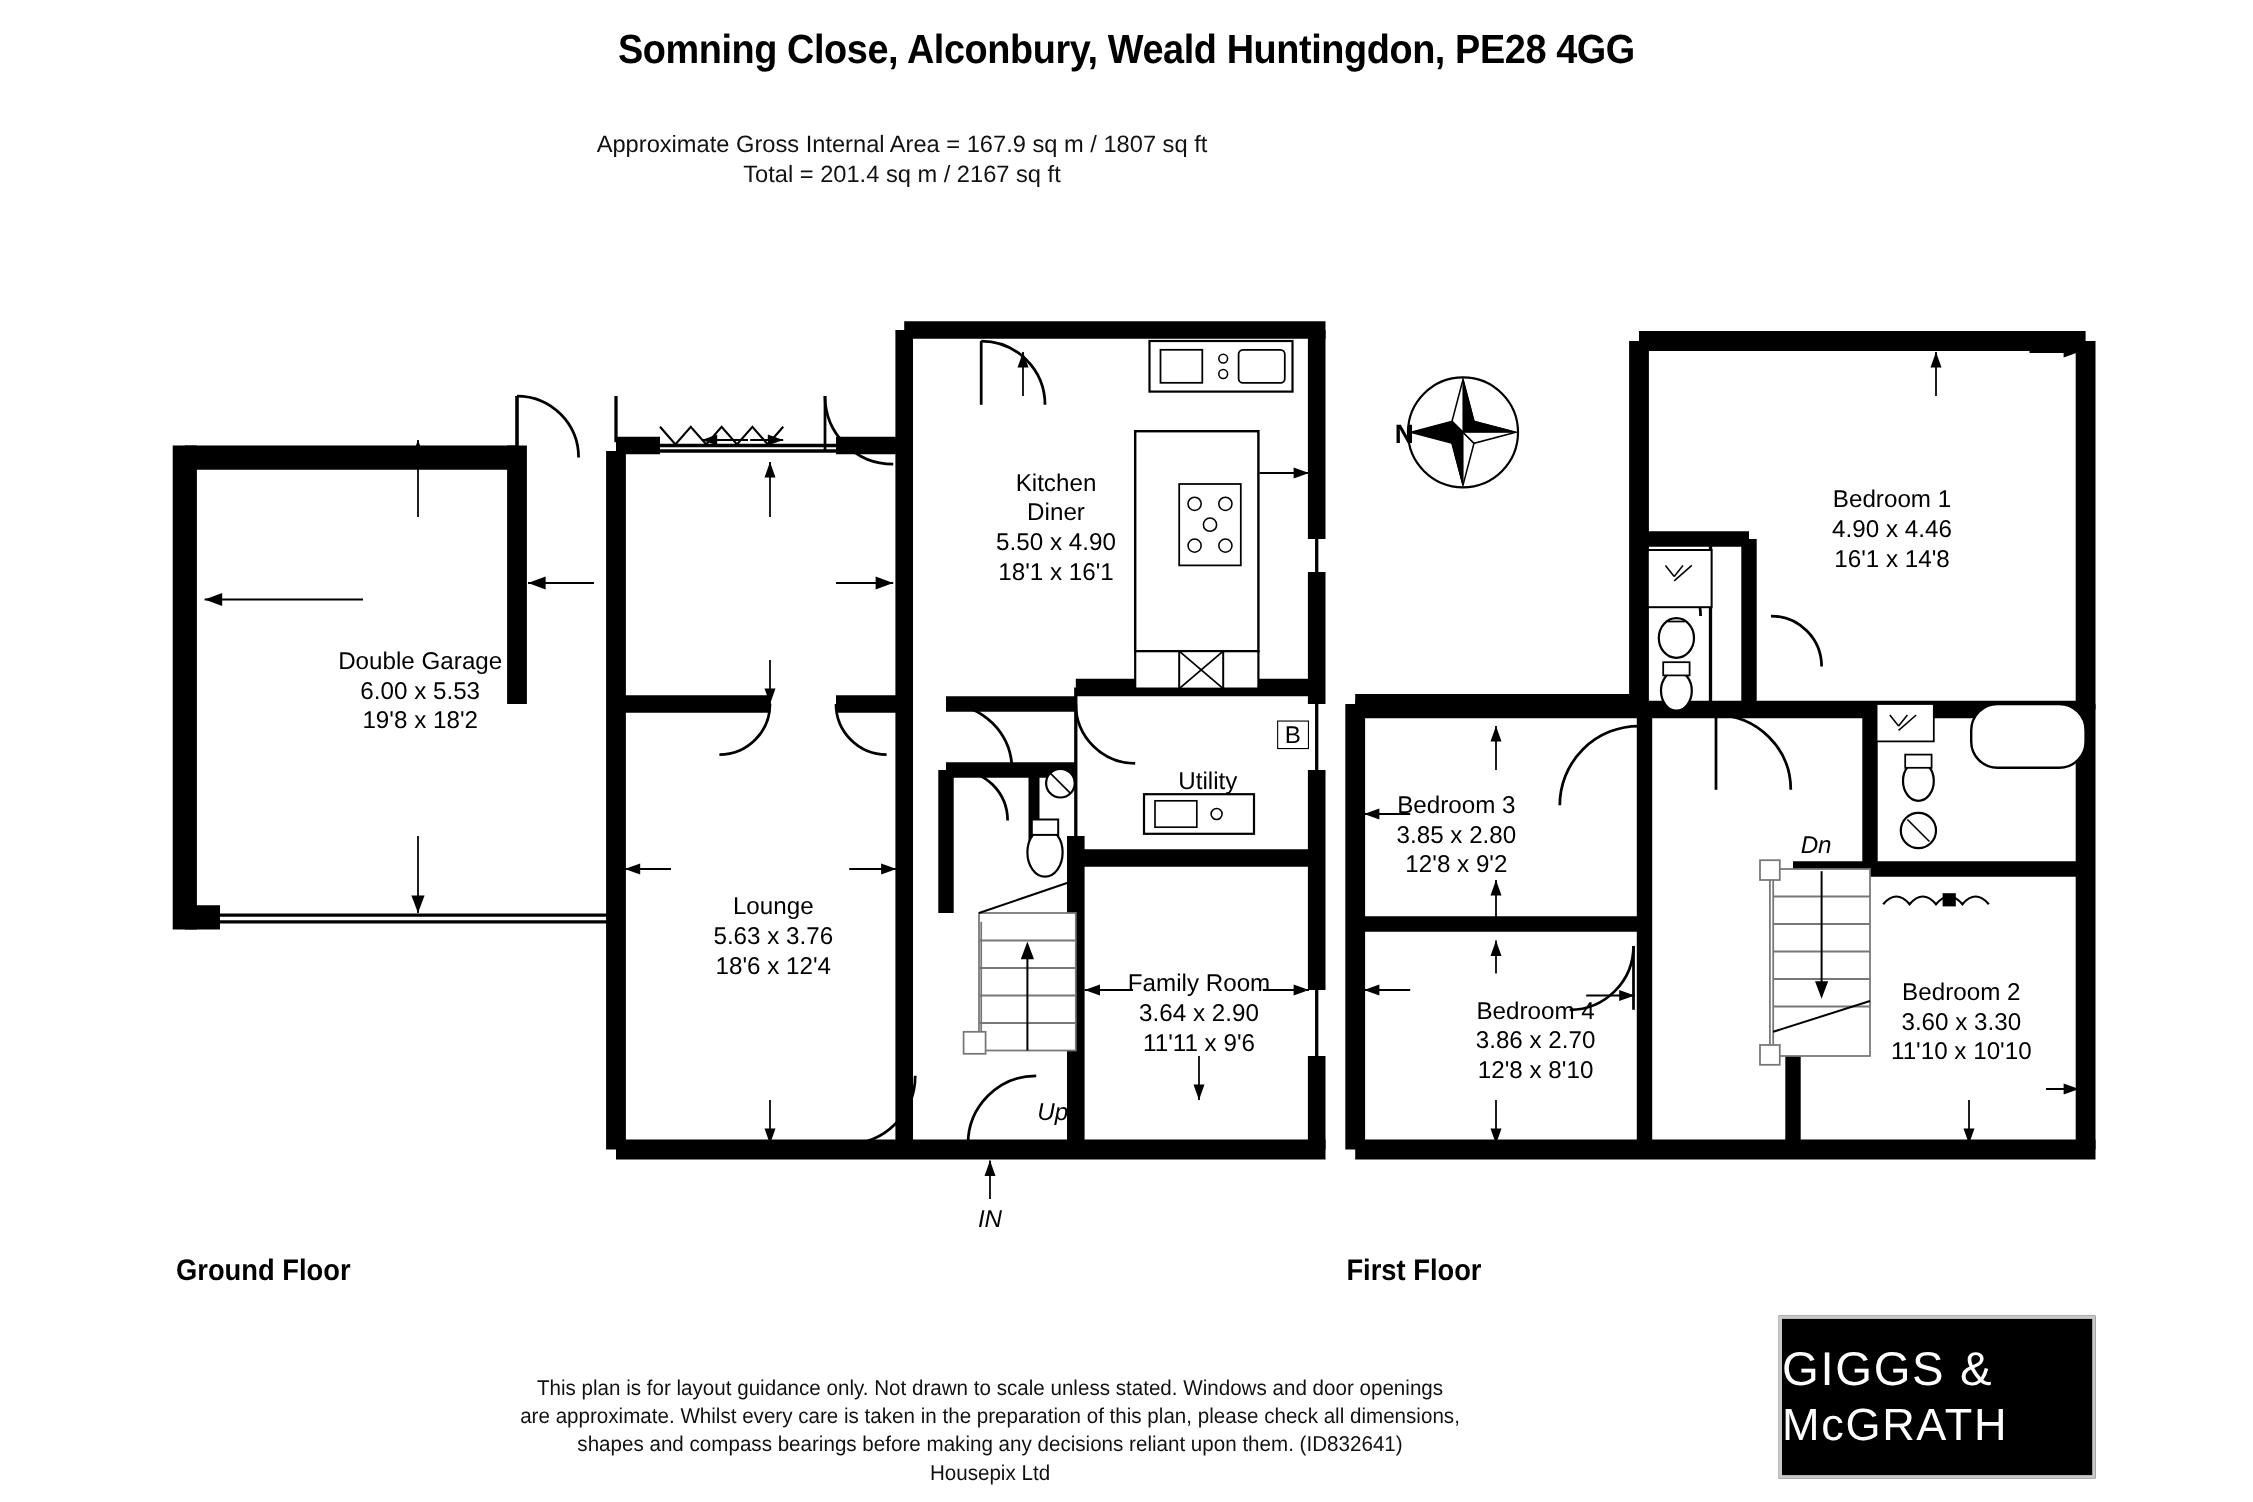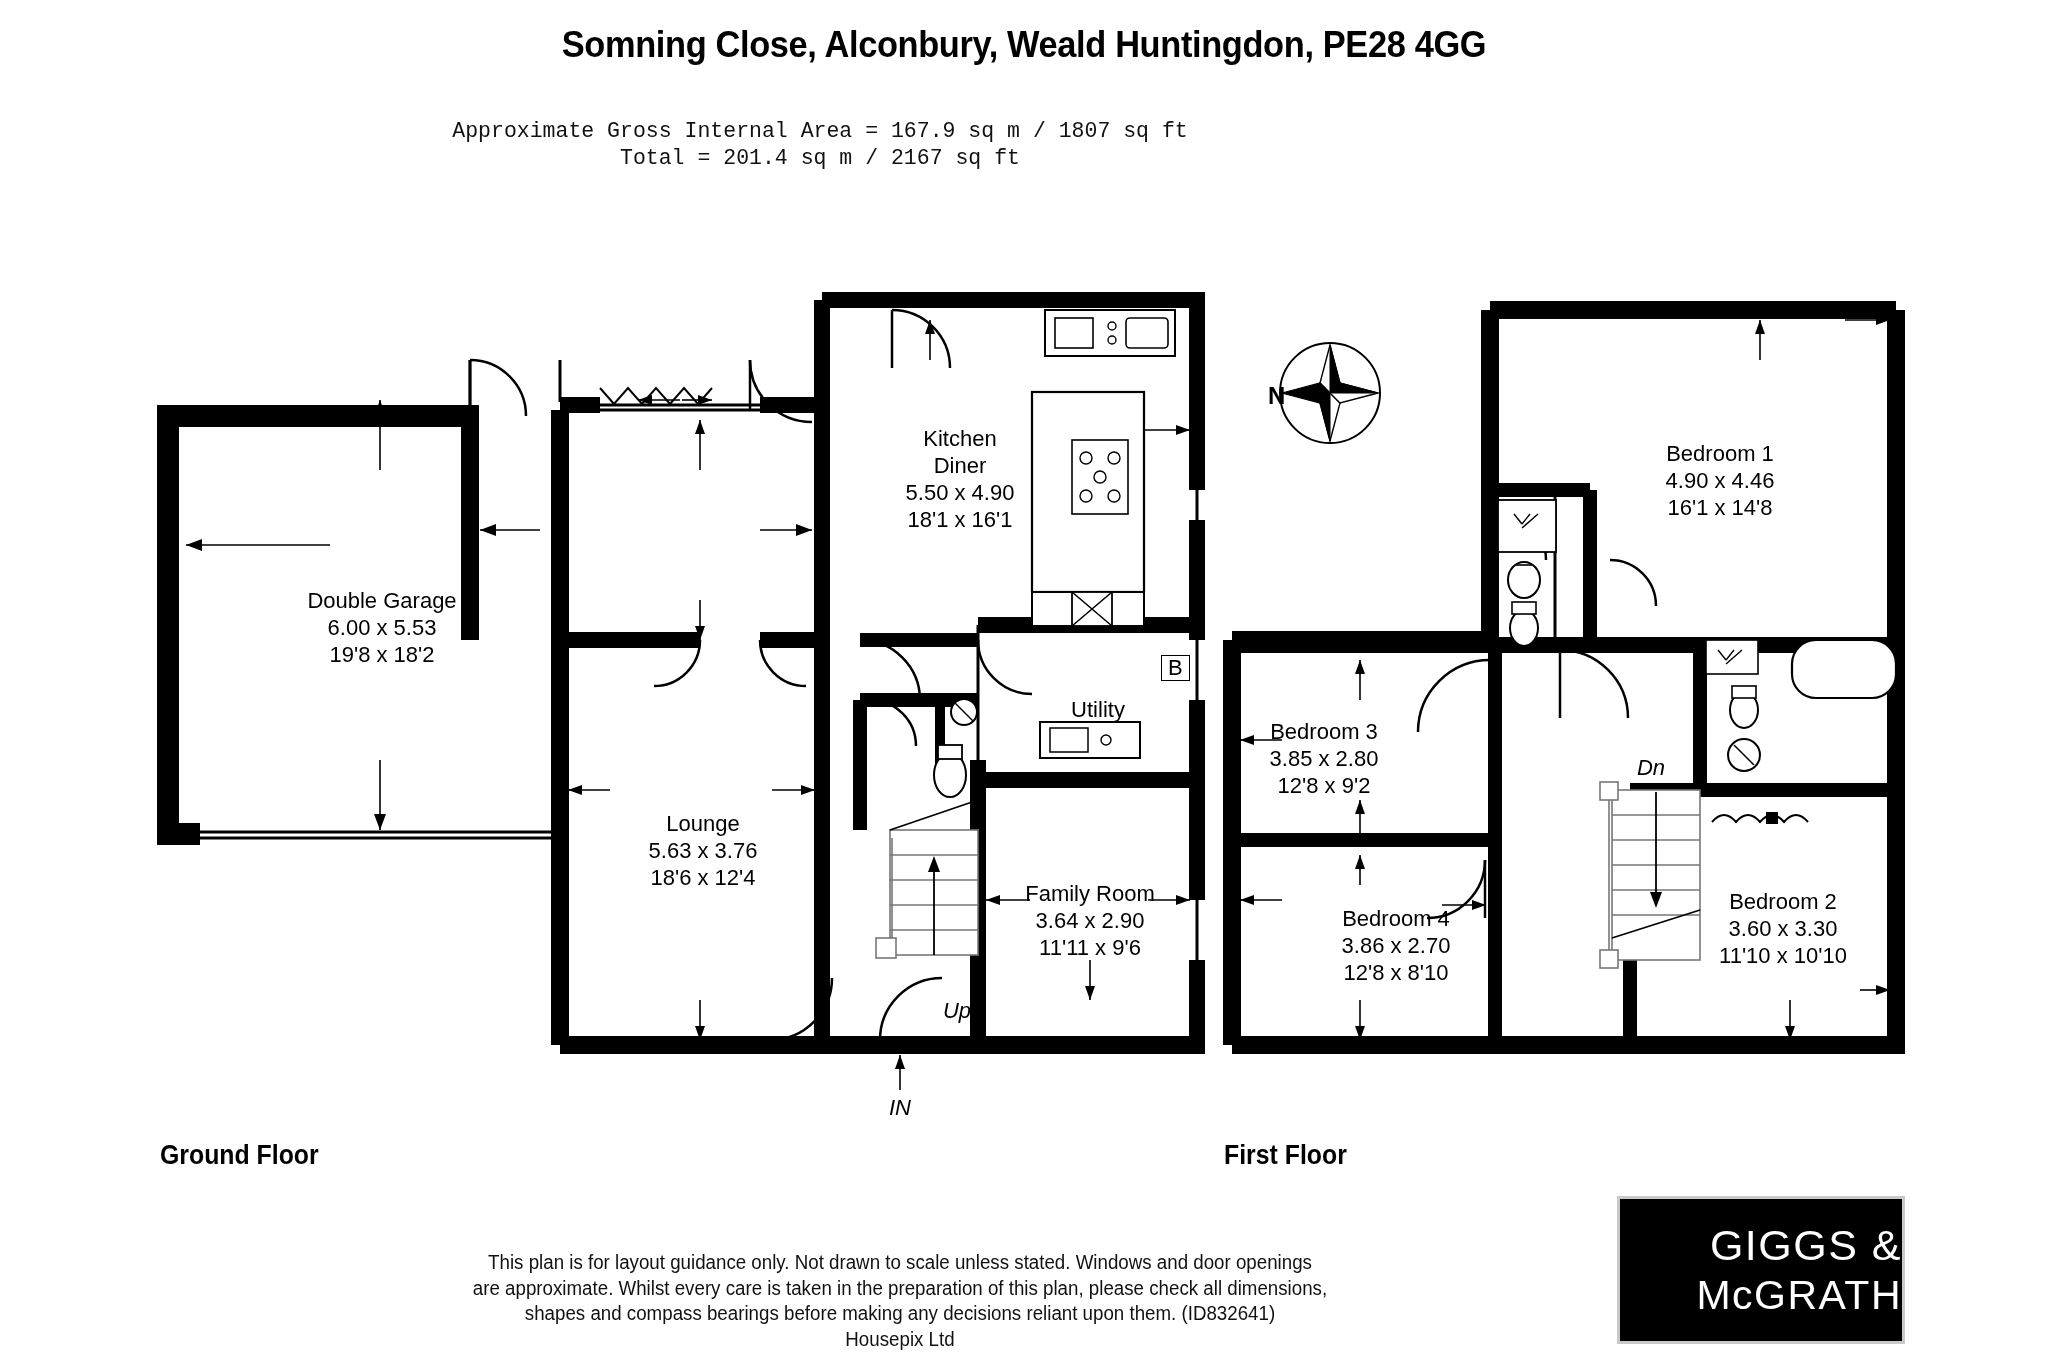--- a/index.html
+++ b/index.html
@@ -28,21 +28,20 @@
     color: #000;
     transform: scaleX(0.93);
   }
   #areas {
     position: absolute;
     top: 118px; left: 0; width: 1640px;
     text-align: center;
     font-size: 21.5px;
     line-height: 27px;
     color: #111;
-    font-family: Liberation Mono, monospace;
   }
 
   
   .floor-caption {
     position: absolute;
     font-weight: bold;
     font-size: 27px;
     color: #000;
     transform: scaleX(0.92);
     transform-origin: left center;
@@ -64,21 +63,21 @@
 
   
   #logo {
     position: absolute;
     top: 1196px; left: 1617px;
     width: 288px; height: 148px;
     background: #000;
     border: 3px solid #c9c9c9;
     display: flex;
     flex-direction: column;
-    align-items: flex-end;
+    align-items: flex-start;
     justify-content: center;
     color: #fff;
   }
   #logo .l1, #logo .l2 {
     font-size: 43px;
     letter-spacing: 1.5px;
     line-height: 50px;
     font-weight: 400;
   }
   #logo .l2 { font-size: 41px; }

